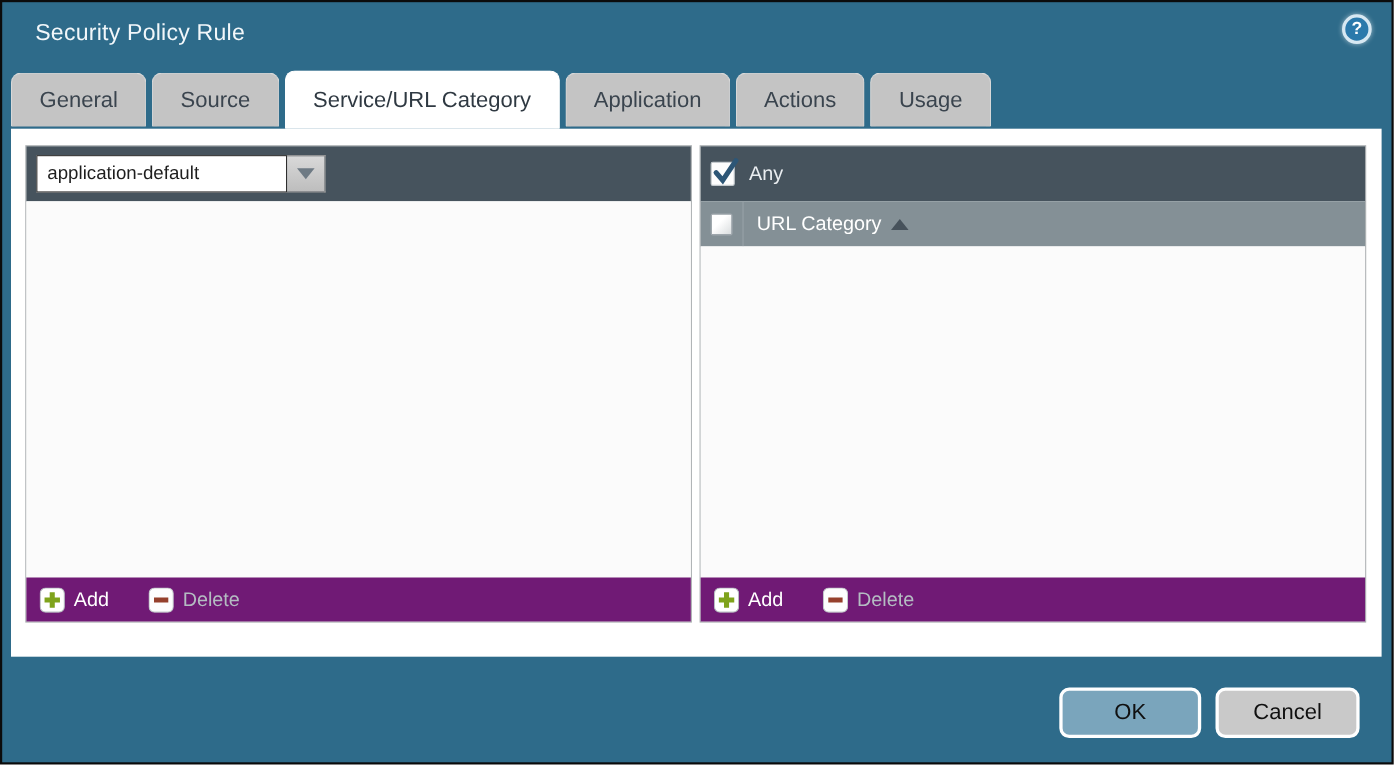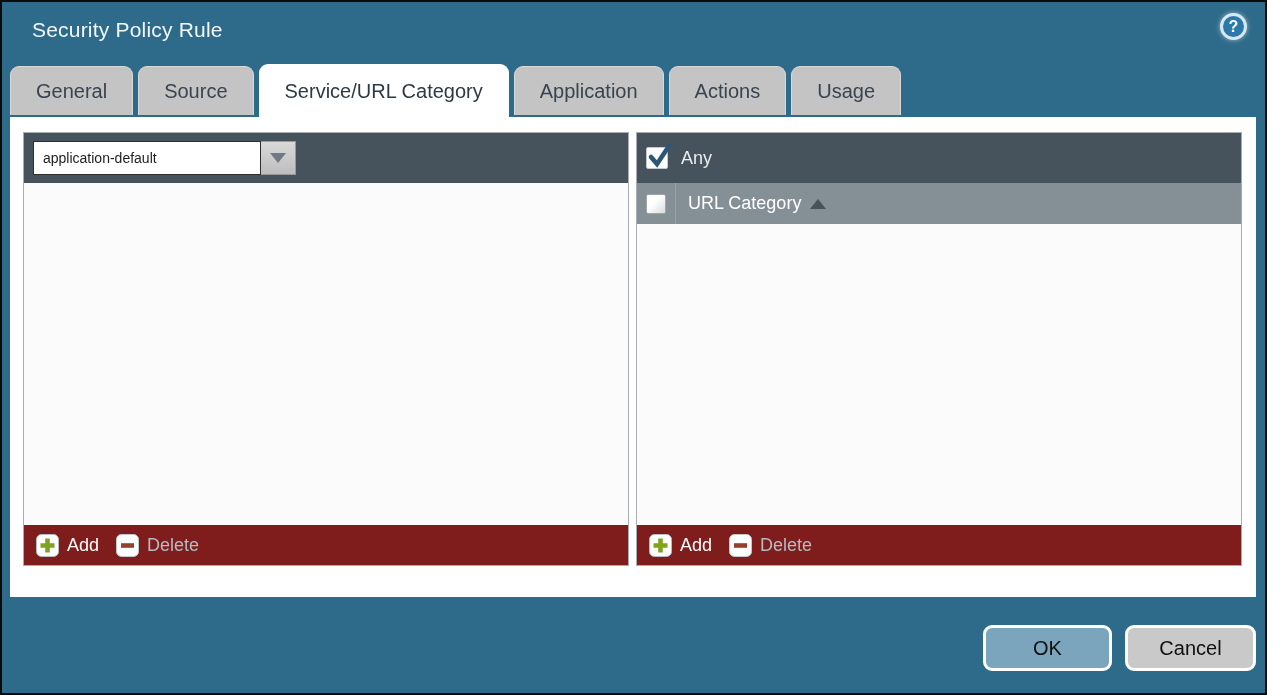--- a/index.html
+++ b/index.html
@@ -61,21 +61,21 @@
   .panel.left{left:13px;}
   .panel.right{left:626px;}
   .darkbar{
     height:50px;background:#46535d;flex:0 0 auto;
     display:flex;align-items:center;padding:0 9px;
   }
   .combo{display:flex;align-items:center;cursor:pointer;}
   .combo-value{
     width:208px;height:32px;background:#ffffff;
     border:1px solid #2e2e2e;
-    color:#1e1e1e;font-size:14px;
+    color:#1e1e1e;font-size:17px;
     display:flex;align-items:center;padding:0 9px;
   }
   .combo-btn{
     width:35px;height:34px;box-sizing:border-box;
     background:linear-gradient(#d9d9d9,#bdbdbd);
     border:1px solid #9a9a9a;border-left:none;
     display:flex;align-items:center;justify-content:center;
     cursor:pointer;
   }
   .tri-down{
@@ -106,35 +106,35 @@
     color:#ffffff;font-size:18px;margin-left:12px;cursor:pointer;
     display:flex;align-items:center;gap:9px;
   }
   .tri-up{
     width:0;height:0;
     border-left:8px solid transparent;border-right:8px solid transparent;
     border-bottom:10px solid #47525b;
   }
   .tbody{flex:1 1 auto;background:#fbfbfb;}
   .footbar{
-    height:40px;background:#7f1d1d;flex:0 0 auto;
-    display:flex;align-items:center;padding:0 12px;gap:17px;
+    height:40px;background:#701a75;flex:0 0 auto;
+    display:flex;align-items:center;padding:0 12px;gap:36px;
   }
   .foot-btn{
     display:flex;align-items:center;gap:8px;cursor:pointer;
     color:#ffffff;font-size:18px;
   }
   .foot-btn.disabled{color:#b4bcc2;cursor:default;}
   .icon-sq{display:block;}
   
   .btn{
     position:absolute;top:623px;height:46px;box-sizing:border-box;
     border:3px solid #ffffff;border-radius:9px;
     display:flex;align-items:center;justify-content:center;
-    color:#101010;font-size:20px;cursor:pointer;margin-left:20px;
+    color:#101010;font-size:20px;cursor:pointer;
   }
   .btn.ok{left:961px;width:129px;background:#7aa5bc;}
   .btn.cancel{left:1103px;width:131px;background:#c9c9c9;}
 </style>
 </head>
 <body>
 
 <div class="dialog">
 
   <div class="title">Security Policy Rule</div>

